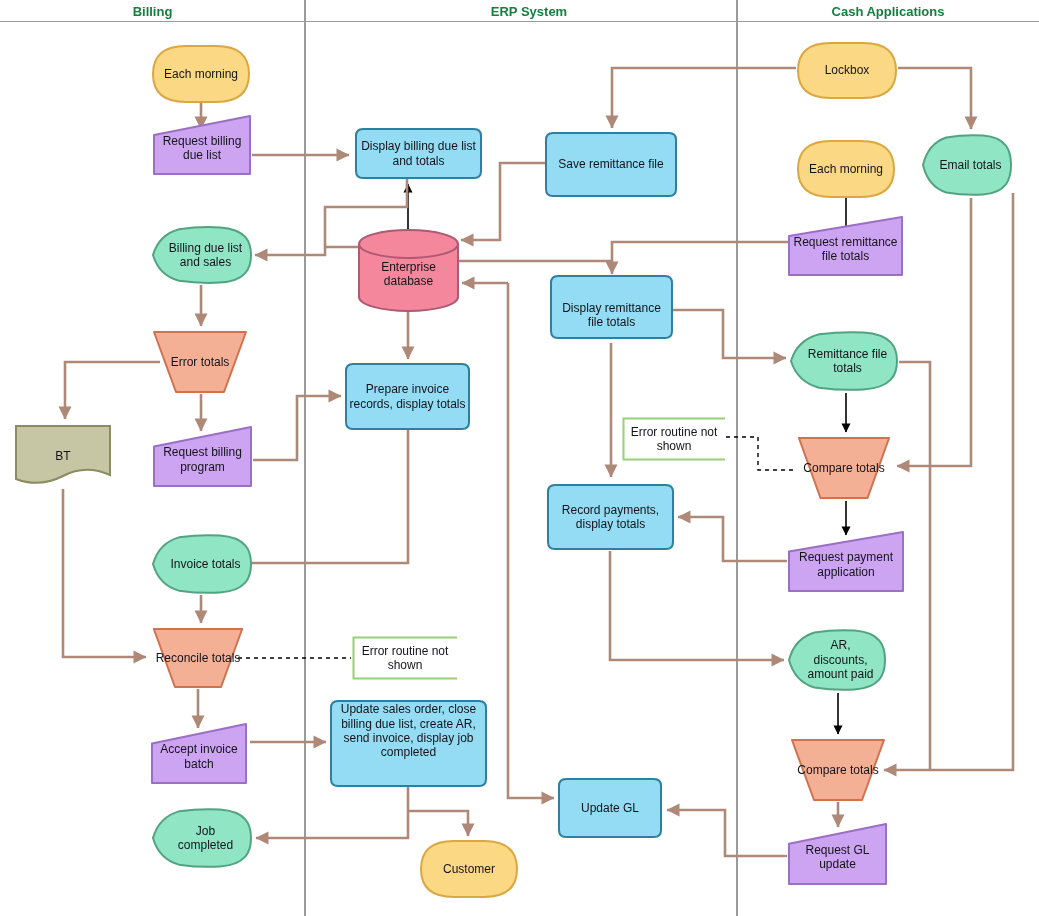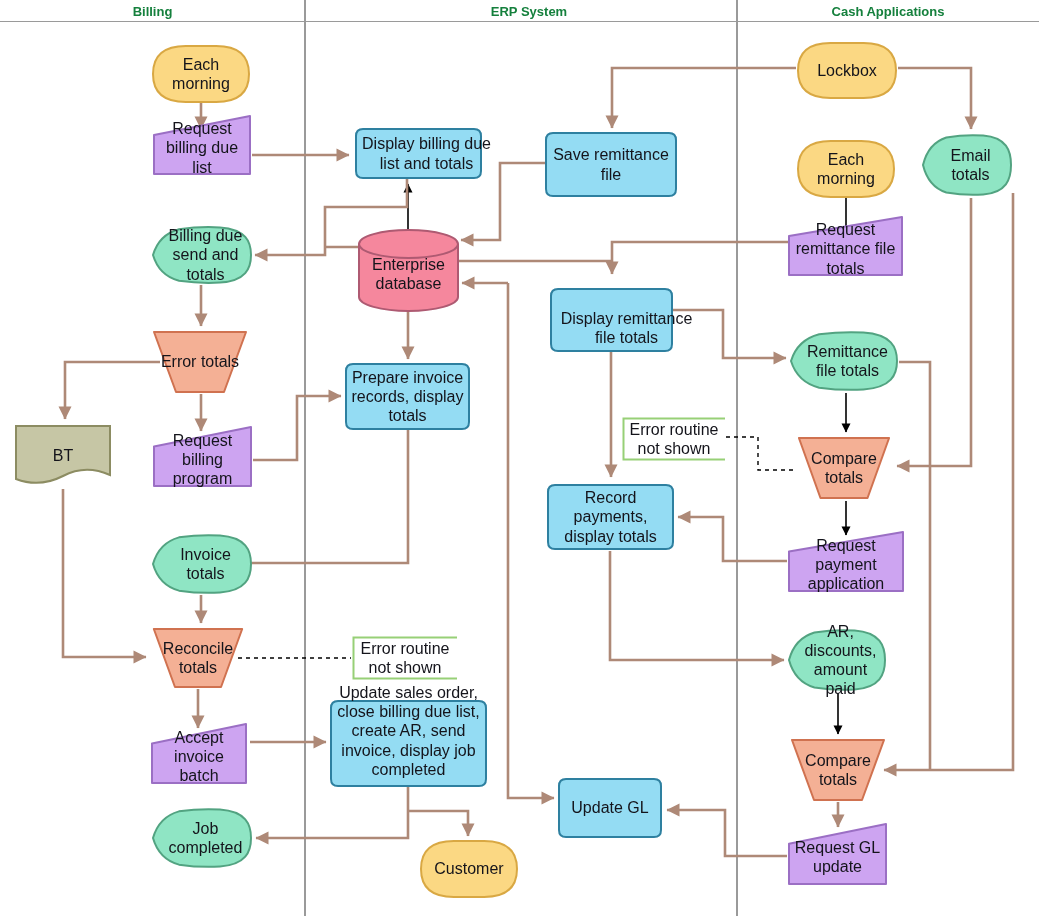--- a/index.html
+++ b/index.html
@@ -5,21 +5,21 @@
   html,body{margin:0;padding:0;background:#f0f0f0;font-family:"Liberation Sans",sans-serif;}
   #canvas{position:relative;width:1039px;height:916px;background:#ffffff;outline:1.5px solid #9a9a9a;overflow:hidden;}
   .lane-line{position:absolute;top:0;bottom:0;width:1.5px;background:#9a9a9a;}
   #header-band{position:absolute;left:0;top:0;width:100%;height:22px;border-bottom:1.5px solid #9a9a9a;box-sizing:border-box;}
   .lane-header{position:absolute;top:0;height:22px;display:flex;align-items:center;justify-content:center;
                font-size:13px;font-weight:bold;color:#15803d;}
   #wires{position:absolute;left:0;top:0;width:1039px;height:916px;}
   .node{position:absolute;}
   .node svg{position:absolute;left:0;top:0;overflow:visible;}
   .node .lbl{position:absolute;left:0;top:0;right:0;bottom:0;display:flex;align-items:center;justify-content:center;
-             text-align:center;font-size:16px;line-height:1.2;color:#14141b;padding:2px 4px;box-sizing:border-box;}
+             text-align:center;font-size:12px;line-height:1.2;color:#14141b;padding:2px 4px;box-sizing:border-box;}
   .node.display .lbl{padding-left:15px;padding-right:8px;}
   .node.cylinder .lbl{padding-top:9px;}
   .node.manual .lbl{padding-top:8px;}
 </style>
 </head>
 <body>
 
 <div id="canvas">
   <div id="header-band"></div>
   <div id="lane-headers">
@@ -90,21 +90,21 @@
       <div class="node manual" style="left: 152px; top: 114px; width: 100px; height: 62px;">
         <svg width="100" height="62" viewBox="0 0 100 62">
           <path d="M2,21.080000000000002 L98,2 L98,60 L2,60 Z" fill="#CDA4F1" stroke="#9B6FC4" stroke-width="2" stroke-linejoin="round"></path>
         </svg>
         <div class="lbl">Request billing due list</div>
       </div>
       <div class="node display" style="left: 152px; top: 225px; width: 100px; height: 60px;">
         <svg width="100" height="60" viewBox="0 0 100 60">
           <path d="M1,30 Q7.000000000000001,9.6 27,4.2 Q48,1.2 68,2.4 C94,4.2 99,16.8 99,30 C99,43.199999999999996 94,55.800000000000004 68,57.599999999999994 Q48,58.8 27,55.800000000000004 Q7.000000000000001,50.4 1,30 Z" fill="#8FE5C4" stroke="#52A381" stroke-width="2"></path>
         </svg>
-        <div class="lbl">Billing due send and totals</div>
+        <div class="lbl">Billing due list and sales</div>
       </div>
       <div class="node trapezoid" style="left: 150px; top: 330px; width: 100px; height: 64px;">
         <svg width="100" height="64" viewBox="0 0 100 64">
           <path d="M4,2 L96,2 L74,62 L26,62 Z" fill="#F4B095" stroke="#D07250" stroke-width="2" stroke-linejoin="round"></path>
         </svg>
         <div class="lbl">Error totals</div>
       </div>
       <div class="node document" style="left: 14px; top: 423px; width: 98px; height: 66px;">
         <svg width="98" height="66" viewBox="0 0 98 66">
           <path d="M2,3 L96,3 L96,52 Q71.53999999999999,41 49,53 Q25.48,65 2,56 Z" fill="#C6C6A5" stroke="#8C8C62" stroke-width="2"></path>
@@ -134,21 +134,21 @@
           <path d="M2,21.42 L96,2 L96,61 L2,61 Z" fill="#CDA4F1" stroke="#9B6FC4" stroke-width="2" stroke-linejoin="round"></path>
         </svg>
         <div class="lbl">Accept invoice batch</div>
       </div>
       <div class="node display" style="left: 152px; top: 807px; width: 100px; height: 62px;">
         <svg width="100" height="62" viewBox="0 0 100 62">
           <path d="M1,31 Q7.000000000000001,9.92 27,4.340000000000001 Q48,1.24 68,2.48 C94,4.340000000000001 99,17.360000000000003 99,31 C99,44.64 94,57.660000000000004 68,59.519999999999996 Q48,60.76 27,57.660000000000004 Q7.000000000000001,52.08 1,31 Z" fill="#8FE5C4" stroke="#52A381" stroke-width="2"></path>
         </svg>
         <div class="lbl">Job completed</div>
       </div>
-      <div class="node process" style="left: 355px; top: 128px; width: 127px; height: 51px; padding-left: 16px;">
+      <div class="node process" style="left: 355px; top: 128px; width: 127px; height: 51px;">
         <svg width="127" height="51" viewBox="0 0 127 51">
           <path d="M8,1 H119 Q126,1 126,8 V43 Q126,50 119,50 H8 Q1,50 1,43 V8 Q1,1 8,1 Z" fill="#94DCF3" stroke="#2E80A0" stroke-width="2"></path>
         </svg>
         <div class="lbl">Display billing due list and totals</div>
       </div>
       <div class="node cylinder" style="left: 358px; top: 230px; width: 101px; height: 81px; border-radius: 25px;">
         <svg width="101" height="81" viewBox="0 0 101 81">
           <path d="M1,14 A49.5,14 0 0 1 100,14 V67 A49.5,14 0 0 1 1,67 Z" fill="#F5879D" stroke="#AE5A72" stroke-width="2"></path>
           <path d="M1,14 A49.5,14 0 0 0 100,14" fill="none" stroke="#AE5A72" stroke-width="2"></path>
         </svg>
@@ -159,21 +159,21 @@
           <path d="M8,1 H124 Q131,1 131,8 V57 Q131,64 124,64 H8 Q1,64 1,57 V8 Q1,1 8,1 Z" fill="#94DCF3" stroke="#2E80A0" stroke-width="2"></path>
         </svg>
         <div class="lbl">Save remittance file</div>
       </div>
       <div class="node process" style="left: 345px; top: 363px; width: 125px; height: 67px;">
         <svg width="125" height="67" viewBox="0 0 125 67">
           <path d="M8,1 H117 Q124,1 124,8 V59 Q124,66 117,66 H8 Q1,66 1,59 V8 Q1,1 8,1 Z" fill="#94DCF3" stroke="#2E80A0" stroke-width="2"></path>
         </svg>
         <div class="lbl">Prepare invoice records, display totals</div>
       </div>
-      <div class="node process" style="left: 550px; top: 288px; width: 123px; height: 80px; padding-left: 30px;">
+      <div class="node process" style="left: 550px; top: 275px; width: 123px; height: 80px;">
         <svg width="123" height="64" viewBox="0 0 123 64">
           <path d="M8,1 H115 Q122,1 122,8 V56 Q122,63 115,63 H8 Q1,63 1,56 V8 Q1,1 8,1 Z" fill="#94DCF3" stroke="#2E80A0" stroke-width="2"></path>
         </svg>
         <div class="lbl">Display remittance file totals</div>
       </div>
       <div class="node process" style="left: 547px; top: 484px; width: 127px; height: 66px;">
         <svg width="127" height="66" viewBox="0 0 127 66">
           <path d="M8,1 H119 Q126,1 126,8 V58 Q126,65 119,65 H8 Q1,65 1,58 V8 Q1,1 8,1 Z" fill="#94DCF3" stroke="#2E80A0" stroke-width="2"></path>
         </svg>
         <div class="lbl">Record payments, display totals</div>

